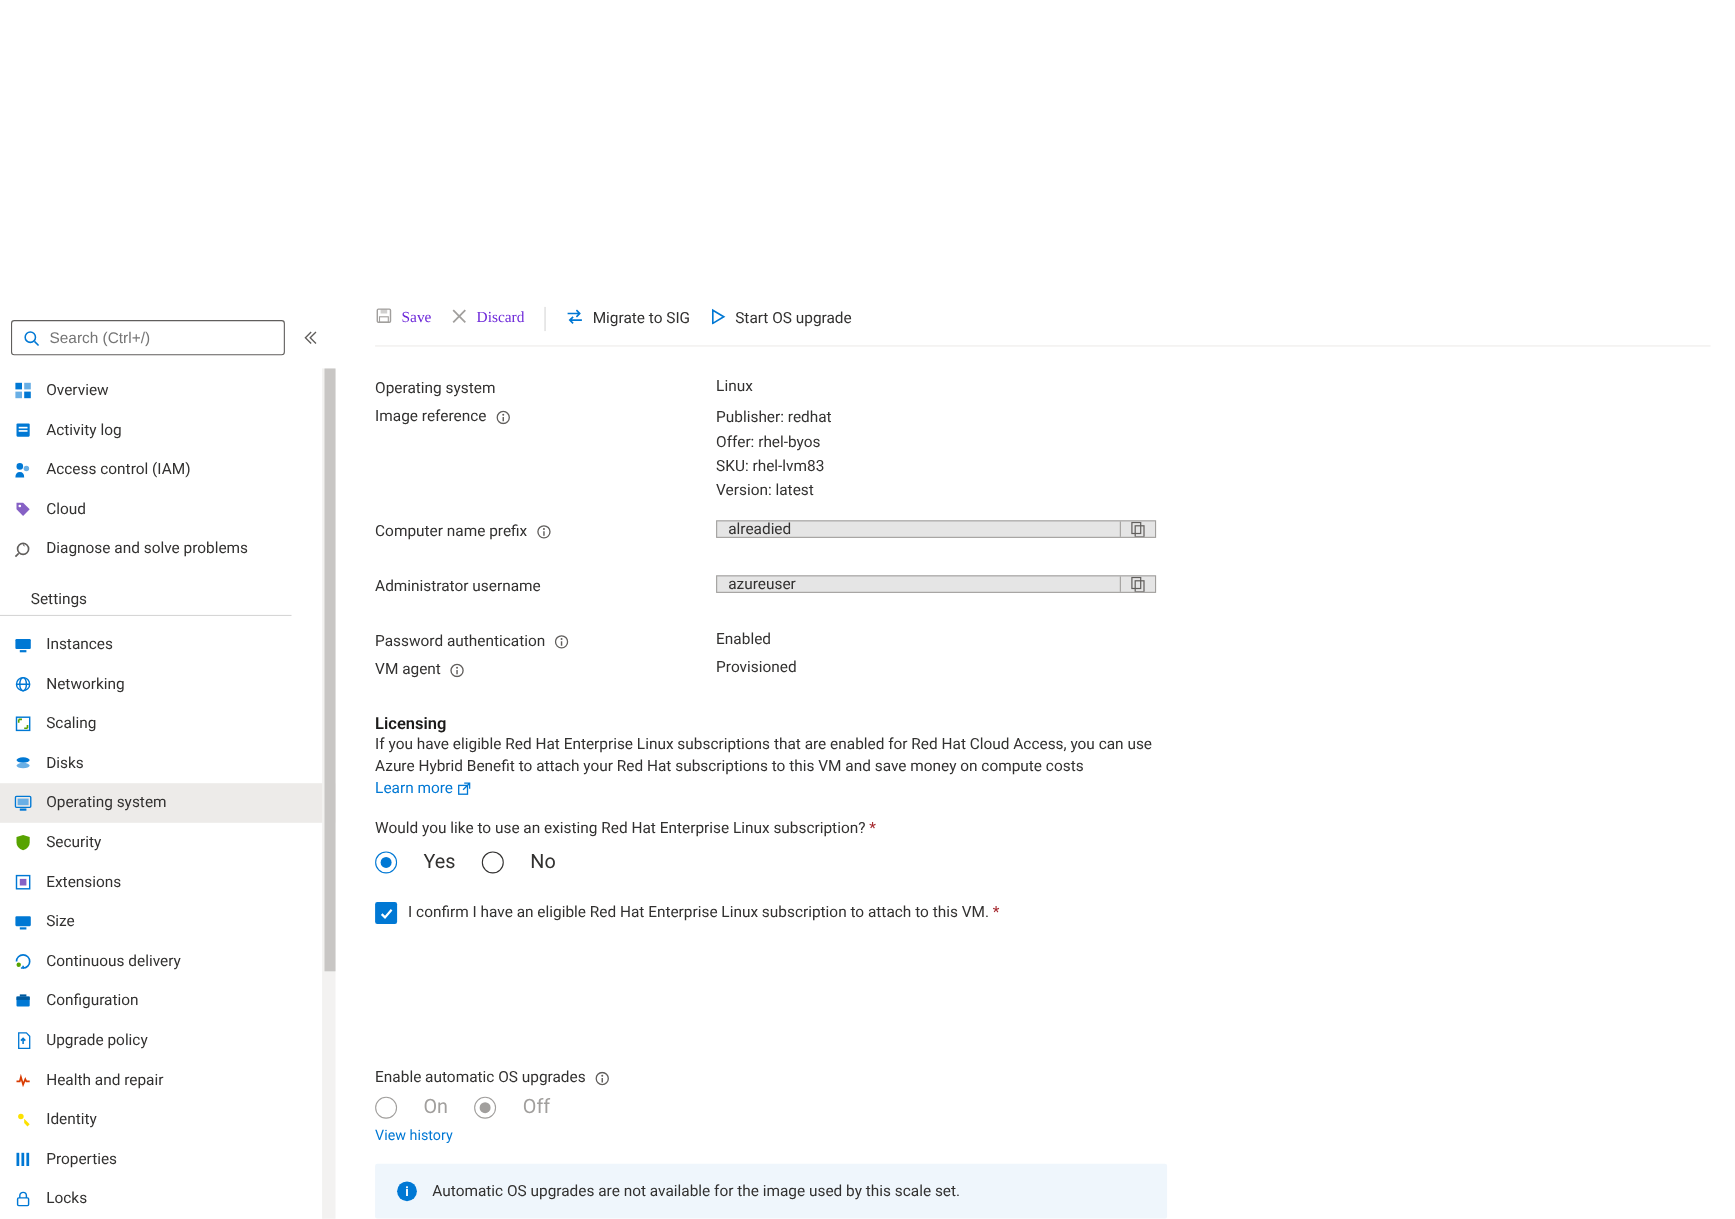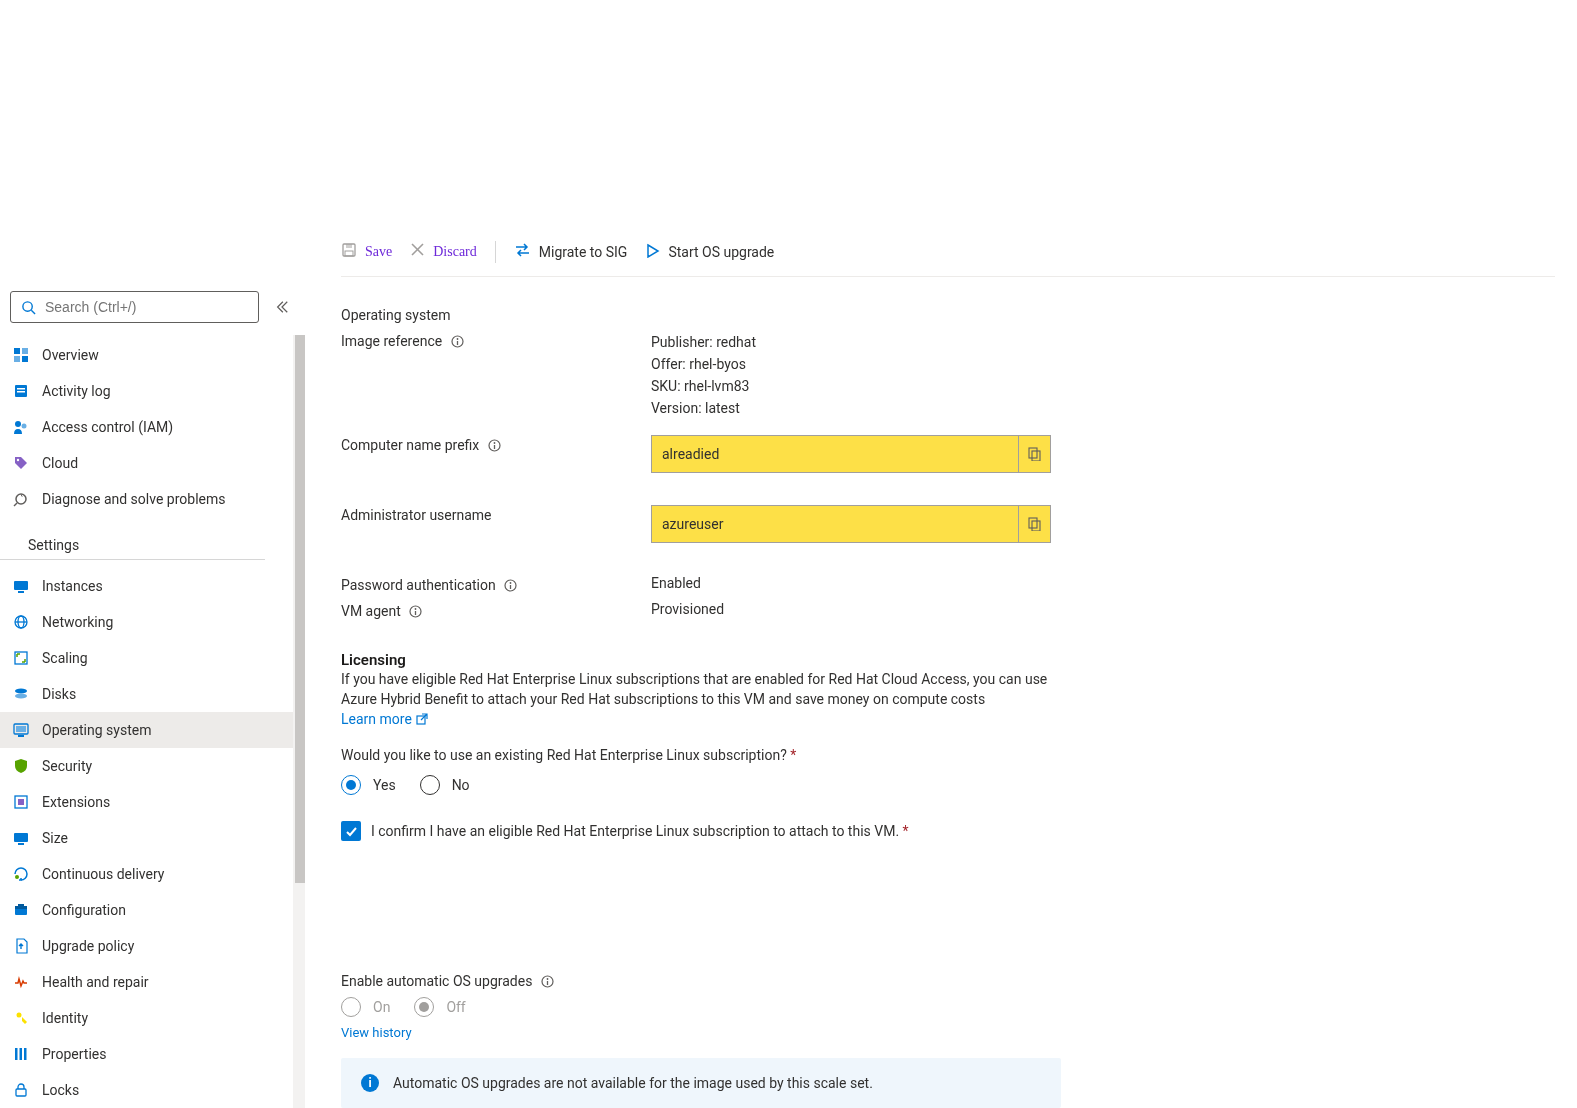--- a/index.html
+++ b/index.html
@@ -146,23 +146,23 @@
     width: 14px; height: 14px;
     display:inline-flex; align-items:center; justify-content:center;
     color:#605e5c;
   }
   .ro-input {
     flex: 1;
     max-width: 400px;
     display: flex;
     align-items: center;
     border: 1px solid #a19f9d;
-    background: #fde047;
+    background: #e5e5e5;
     border-radius: 0;
-    height: 38px;
+    height: 16px;
   }
   .ro-input .txt {
     flex:1; padding: 0 10px; font-size:14px; color:#323130;
   }
   .copy-btn {
     width: 32px;
     border-left: 1px solid #a19f9d;
     height:100%;
     display:flex; align-items:center; justify-content:center;
     cursor:pointer;
@@ -180,21 +180,21 @@
   .para {
     font-size: 14px;
     line-height: 20px;
     max-width: 710px;
     color:#323130;
   }
   .link { color:#0078d4; cursor:pointer; display:inline-flex; align-items:center; gap:4px;}
   .req { color:#a4262c; }
   .radio-group { display:flex; gap:24px; margin-top:10px; align-items:center;}
   .radio {
-    display:flex; align-items:center; gap:12px; font-size:14px; cursor:pointer;
+    display:flex; align-items:center; gap:24px; font-size:18px; cursor:pointer;
   }
   .radio .dot {
     width:20px; height:20px; border-radius:50%;
     border:1px solid #323130;
     display:flex; align-items:center; justify-content:center;
   }
   .radio.selected .dot { border-color:#0078d4; }
   .radio.selected .dot::after {
     content:""; width:10px; height:10px; border-radius:50%; background:#0078d4;
   }
@@ -478,20 +478,21 @@
         <span><svg width="15" height="15">
               <path d="M3 2 L13 8 L3 14 Z" fill="none" stroke="#0078d4" stroke-width="1.5"></path>
             </svg></span>
         <span>Start OS upgrade</span>
       </div>
     </div>
 
     <div class="form">
       <div class="row">
         <div class="label">Operating system</div>
+        <div class="value">Linux</div>
       </div>
       <div class="row">
         <div class="label">
           <span>Image reference</span>
           <span class="info-icon">
               <svg width="13" height="13">
                 <circle cx="6.5" cy="6.5" r="5.5" fill="none" stroke="#605e5c" stroke-width="1.2"></circle>
                 <circle cx="6.5" cy="4" r="0.9" fill="#605e5c"></circle>
                 <line x1="6.5" y1="6" x2="6.5" y2="10" stroke="#605e5c" stroke-width="1.3"></line>
               </svg>

